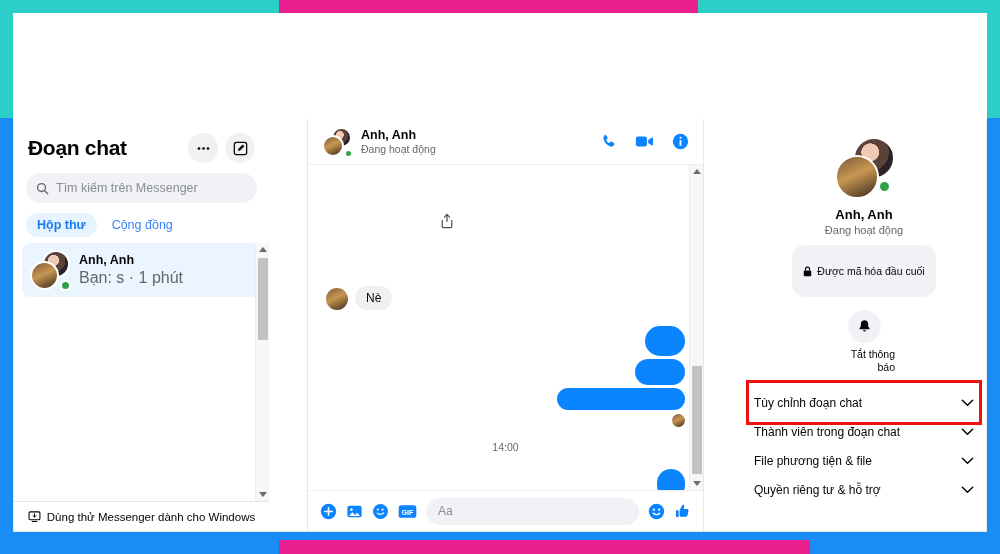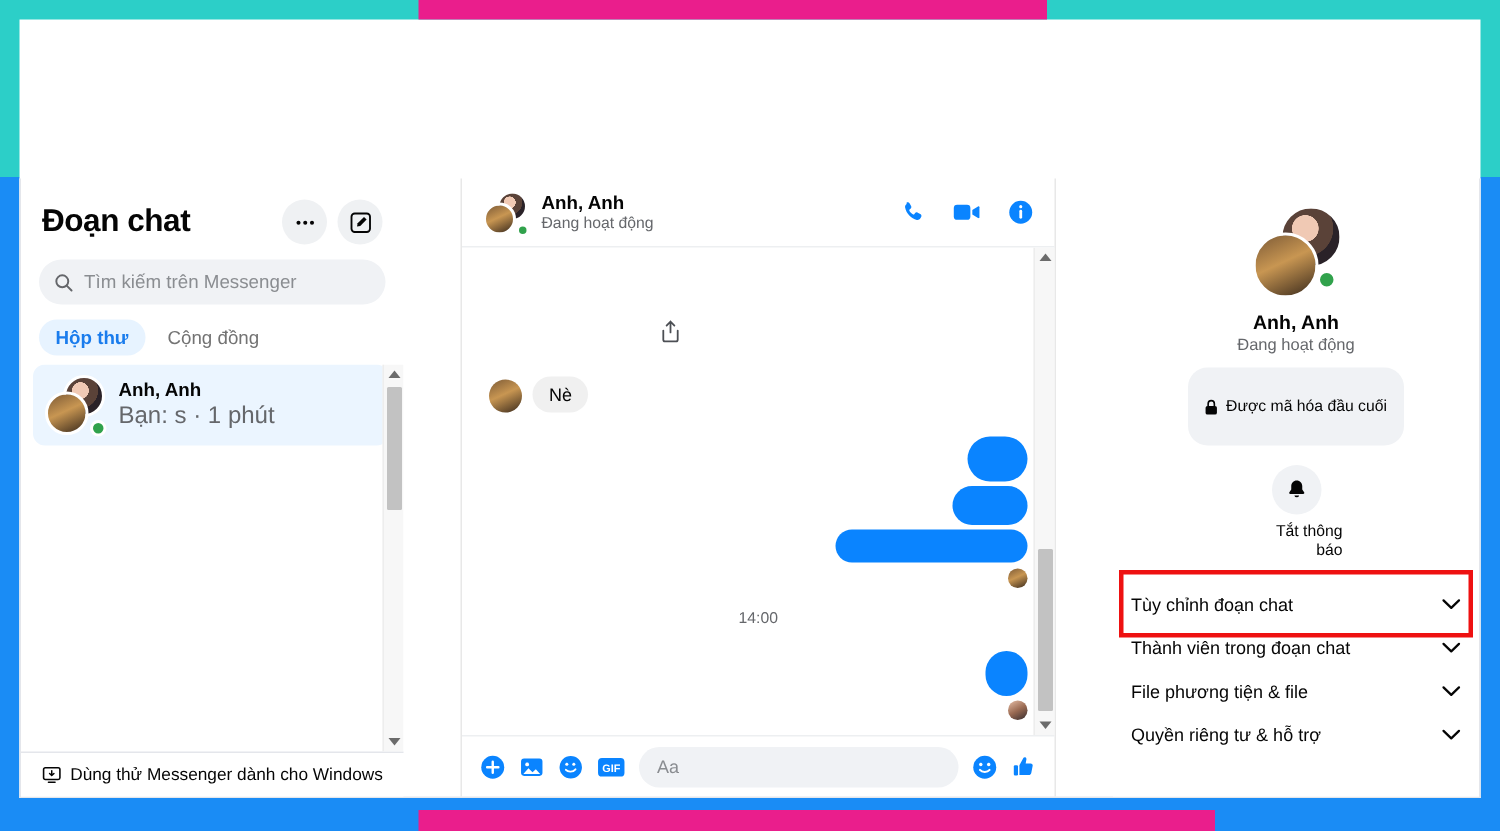--- a/index.html
+++ b/index.html
@@ -39,21 +39,21 @@
 
   .search-wrap { padding:4px 12px 8px 12px; }
   .search-box { height:30px; background:#f0f2f5; border-radius:16px; display:flex;
                 align-items:center; padding:0 10px; }
   .search-box svg { flex:none; margin-right:7px; }
   .search-box input { border:none; background:transparent; outline:none; flex:1;
                       font-size:12.5px; color:#050505; font-family:"Liberation Sans",sans-serif; }
   .search-box input::placeholder { color:#8a8d91; }
 
   .tabs { display:flex; padding:2px 12px 6px 12px; gap:4px; }
-  .tab { font-size:12.5px; padding:5px 11px; border-radius:14px; cursor:pointer; color:#737373; }
+  .tab { font-size:12.5px; padding:5px 11px; border-radius:14px; cursor:pointer; color:#3b82f6; }
   .tab.active { background:#e7f3ff; color:#1a7ced; font-weight:bold; }
 
   .chat-list { flex:1; position:relative; overflow:hidden; padding:0 10px 0 8px; }
   .chat-item { display:flex; align-items:center; gap:9px; padding:7px 8px;
                border-radius:8px; background:#ebf5ff; cursor:pointer; }
   .av-stack { position:relative; width:40px; height:40px; flex:none; }
   .av { position:absolute; border-radius:50%; background-size:cover; }
   .av-back { width:28px; height:28px; right:0; top:0; border:2px solid #fff;
              background:radial-gradient(circle at 40% 35%, #f0c9b4 0 26%, #5a4238 27% 55%, #2a2228 56%),
                         linear-gradient(150deg,#8b7f6e,#cfa88e); }
@@ -252,21 +252,21 @@
       </div>
 
       <div class="msgs">
         <div class="share-ic">
           <svg width="14" height="16" viewBox="0 0 14 16">
             <path d="M7 1.4l2.6 2.7M7 1.4L4.4 4.1M7 1.4v7.2" fill="none" stroke="#4c4f54" stroke-width="1.2" stroke-linecap="round" stroke-linejoin="round"></path>
             <path d="M2.2 7.4v6.1c0 .6.5 1.1 1.1 1.1h7.4c.6 0 1.1-.5 1.1-1.1V7.4" fill="none" stroke="#4c4f54" stroke-width="1.2" stroke-linecap="round"></path>
           </svg>
         </div>
 
-        <div class="row" style="margin-top:78px;">
+        <div class="row" style="margin-top:113px;">
           <div class="m-av"></div>
           <div class="bub-in">Nè</div>
         </div>
 
         <div class="row out" style="margin-top:16px;">
           <div class="bub-out" style="width:40px;height:30px;"></div>
         </div>
         <div class="row out" style="margin-top:3px;">
           <div class="bub-out" style="width:50px;height:26px;"></div>
         </div>

